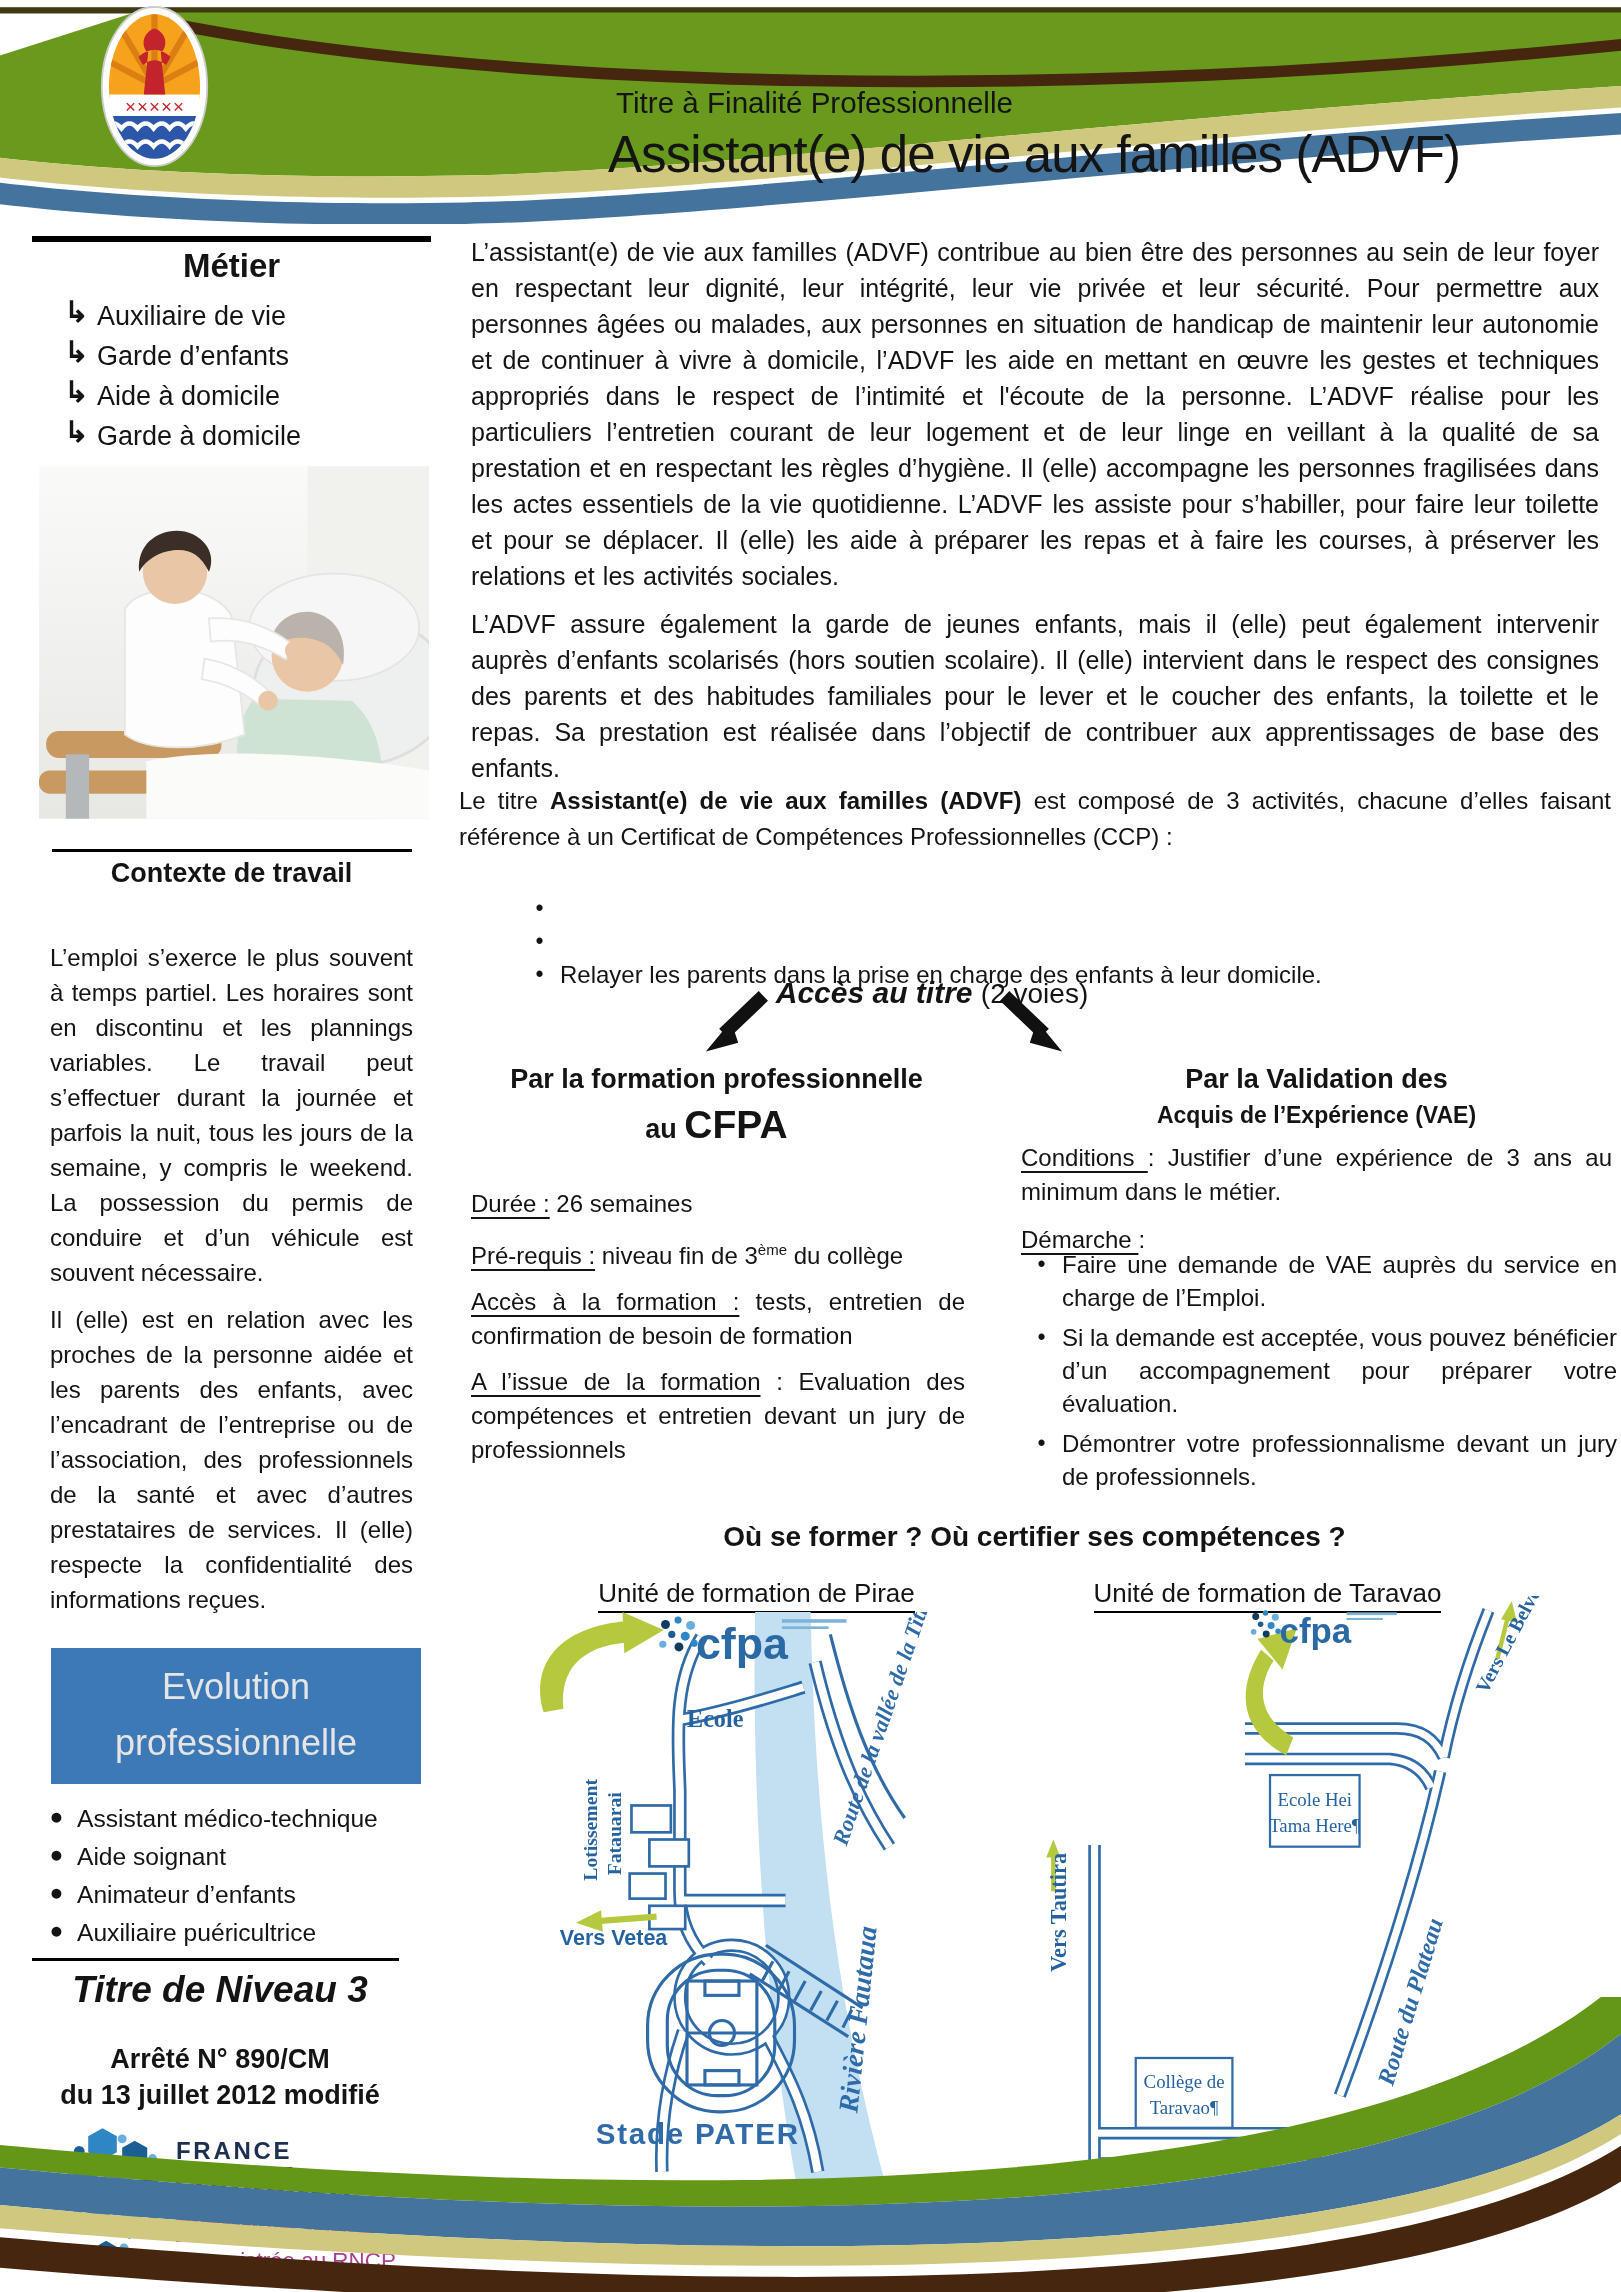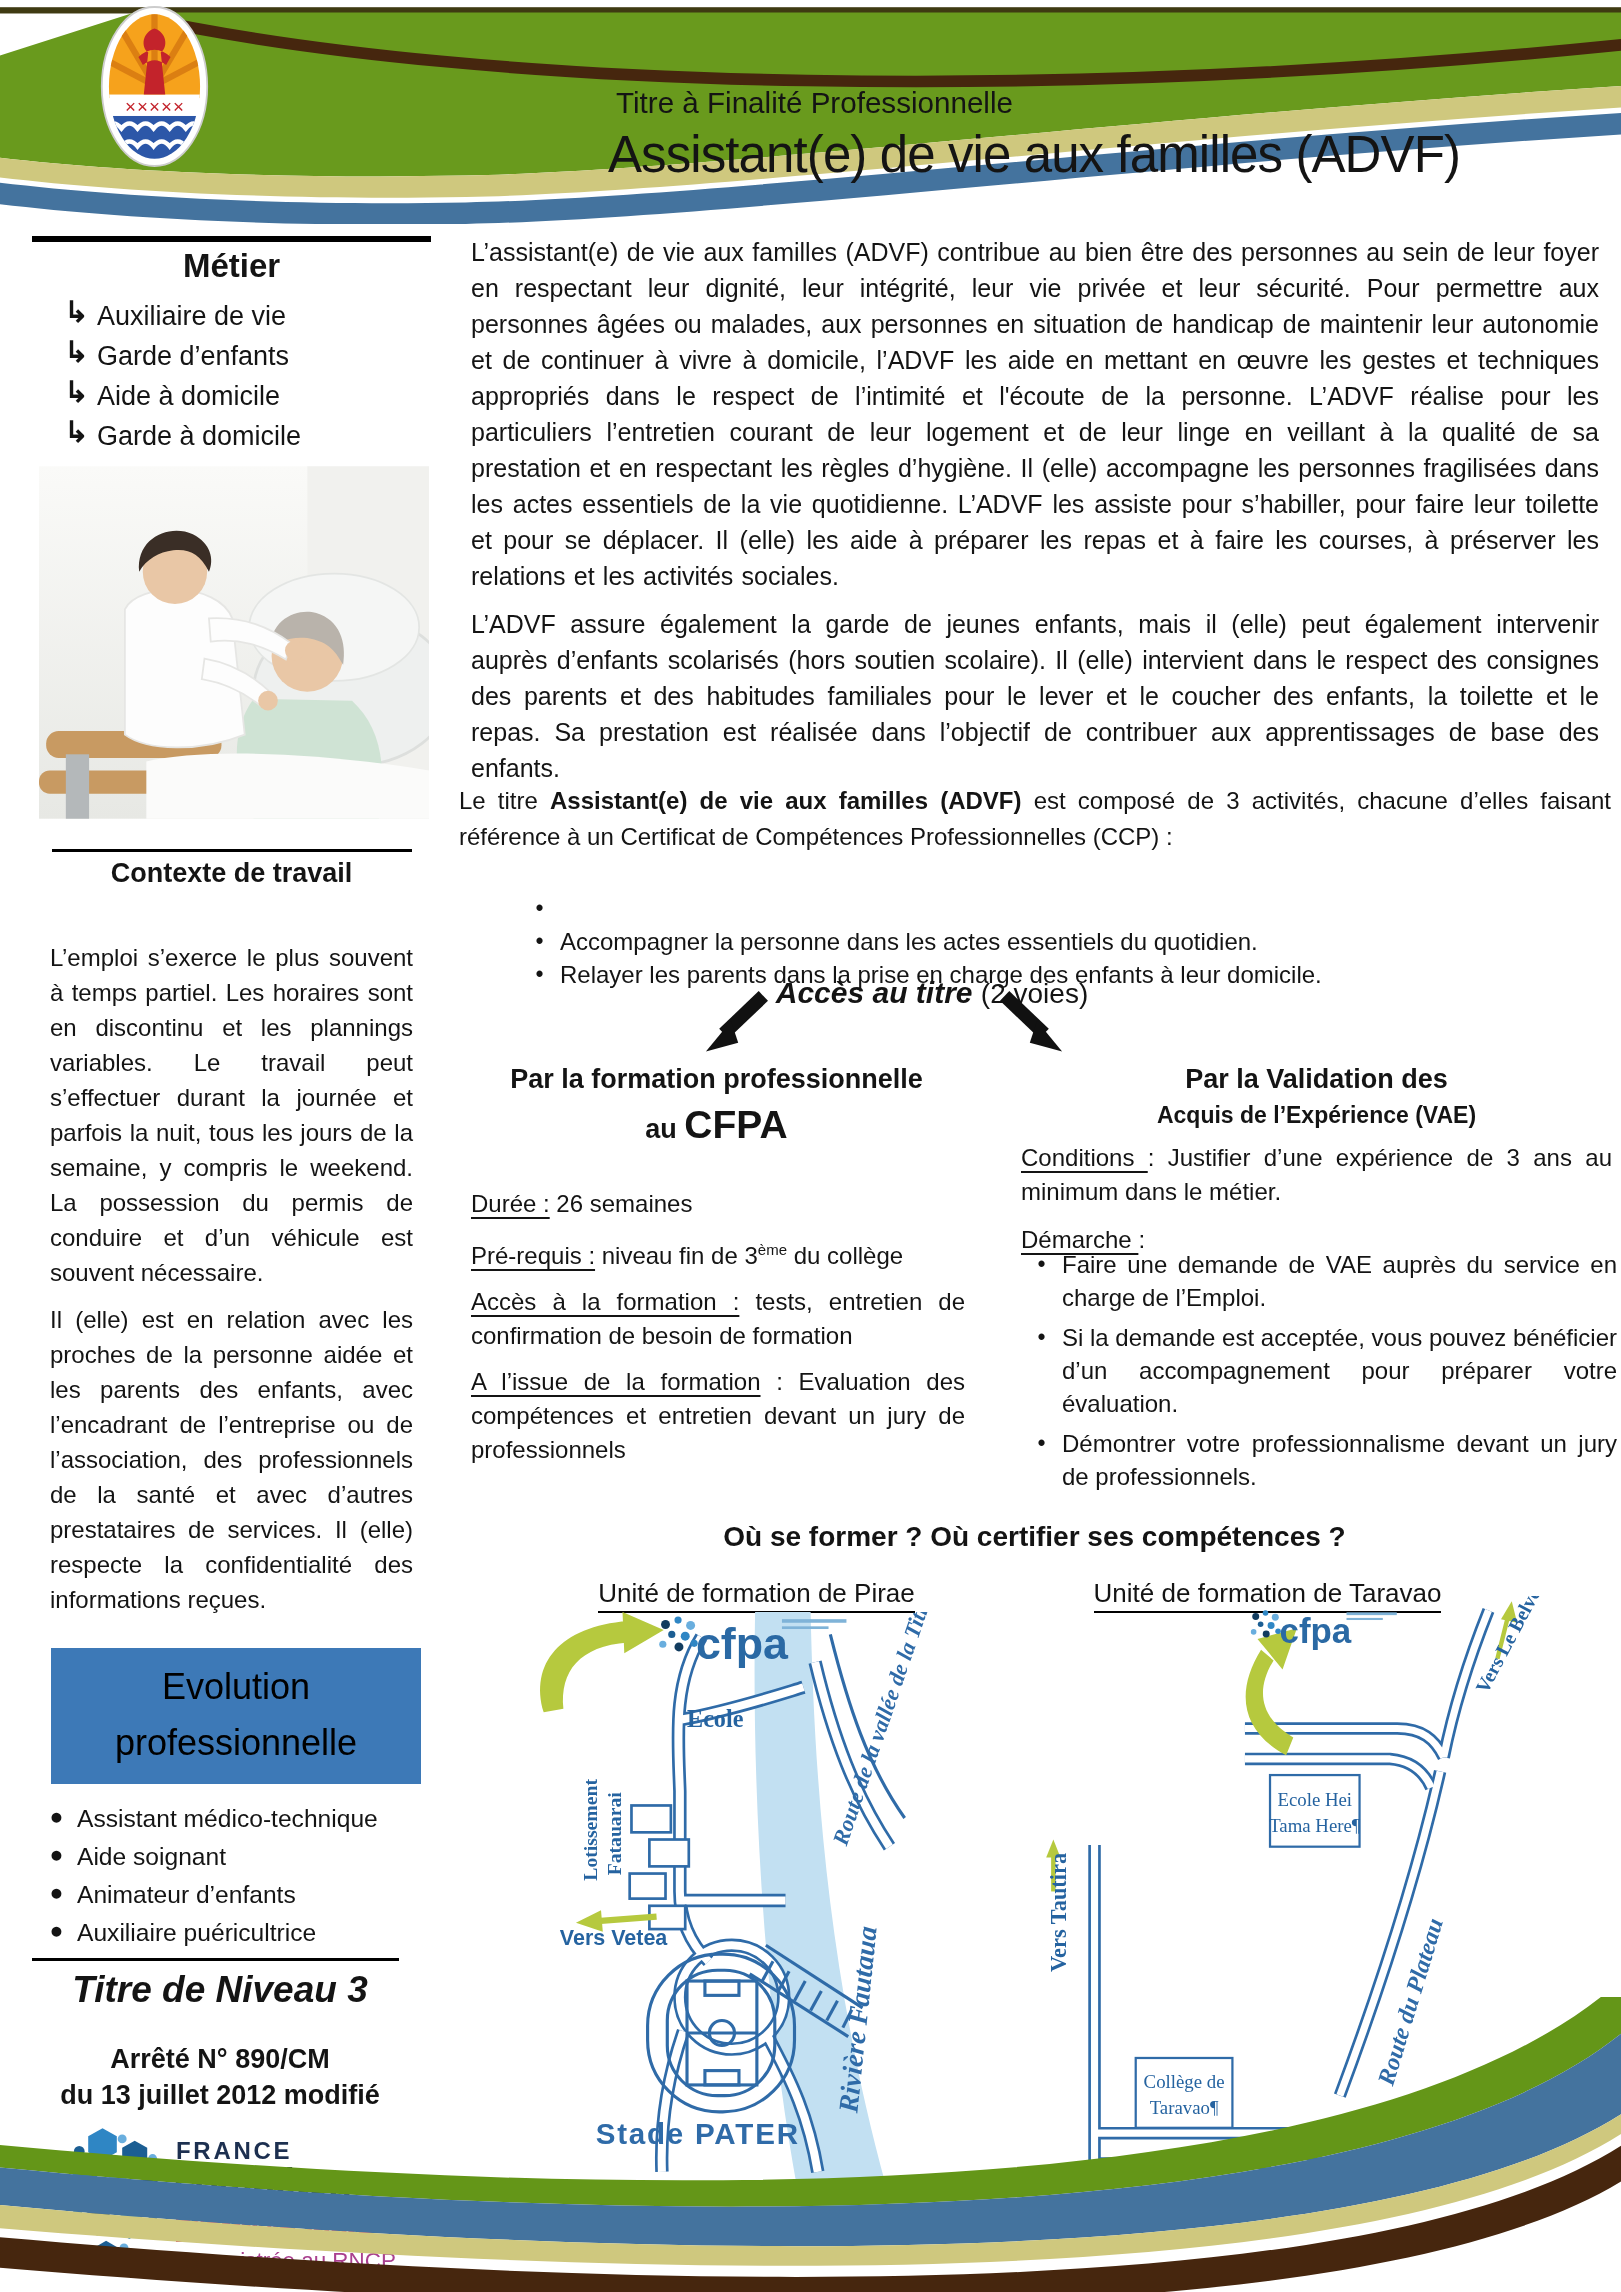--- a/index.html
+++ b/index.html
@@ -112,21 +112,21 @@
     <path d="M120,330 C180,316 300,318 436,340 L436,394 L120,394 Z" fill="#fbfbfa"></path>
   </svg>
 
   <div class="abs rule" style="left:52px;top:849px;width:360px;height:2.7px;"></div>
   <div class="abs center bold" style="left:32px;top:858px;width:399px;font-size:27px;">Contexte de travail</div>
   <div class="abs just left-txt" style="left:38px;top:928px;width:387px;">
     <p>L’emploi s’exerce le plus souvent à temps partiel. Les horaires sont en discontinu et les plannings variables. Le travail peut s’effectuer durant la journée et parfois la nuit, tous les jours de la semaine, y compris le weekend. La possession du permis de conduire et d’un véhicule est souvent nécessaire.</p>
     <p>Il (elle) est en relation avec les proches de la personne aidée et les parents des enfants, avec l’encadrant de l’entreprise ou de l’association, des professionnels de la santé et avec d’autres prestataires de services. Il (elle) respecte la confidentialité des informations reçues.</p>
   </div>
 
-  <div class="abs" style="left:51px;top:1648px;width:370px;height:136px;background:#3d79b7;color:#000000;text-align:center;font-size:36px;line-height:56px;padding-top:10.7px;box-sizing:border-box;">
+  <div class="abs" style="left:51px;top:1648px;width:370px;height:136px;background:#3d79b7;color:#e5e5e5;text-align:center;font-size:36px;line-height:56px;padding-top:10.7px;box-sizing:border-box;">
     <div>Evolution</div>
     <div>professionnelle</div>
   </div>
 
   <div class="abs" style="left:36px;top:1800px;width:394px;font-size:24.6px;line-height:38px;">
     <div class="bullet-row">
       <span class="dot">●</span>
       <span>Assistant médico-technique</span>
       </div>
     <div class="bullet-row">
@@ -184,21 +184,20 @@
   <div class="abs just" style="left:459px;top:783px;width:1152px;font-size:24px;line-height:36px;">
     <span>Le titre </span><span class="bold">Assistant(e) de vie aux familles (ADVF)</span><span> est composé de 3 activités, chacune d’elles faisant référence à un Certificat de Compétences Professionnelles (CCP) :</span>
   </div>
 
   <div class="abs" style="left:519px;top:892px;width:1057px;font-size:24px;line-height:33px;">
     <div class="bullet-row">
       <span class="dot">•</span>
       </div>
     <div class="bullet-row">
       <span class="dot">•</span>
-      <span>Accompagner la personne dans les actes essentiels du quotidien.</span>
       </div>
     <div class="bullet-row">
       <span class="dot">•</span>
       <span>Relayer les parents dans la prise en charge des enfants à leur domicile.</span>
       </div>
   </div>
 
   <div class="abs center" style="left:681px;top:976px;width:502px;">
     <span style="font-size:30px;font-weight:bold;font-style:italic;">Accès au titre </span><span style="font-size:28px;">(2 voies)</span>
   </div>

